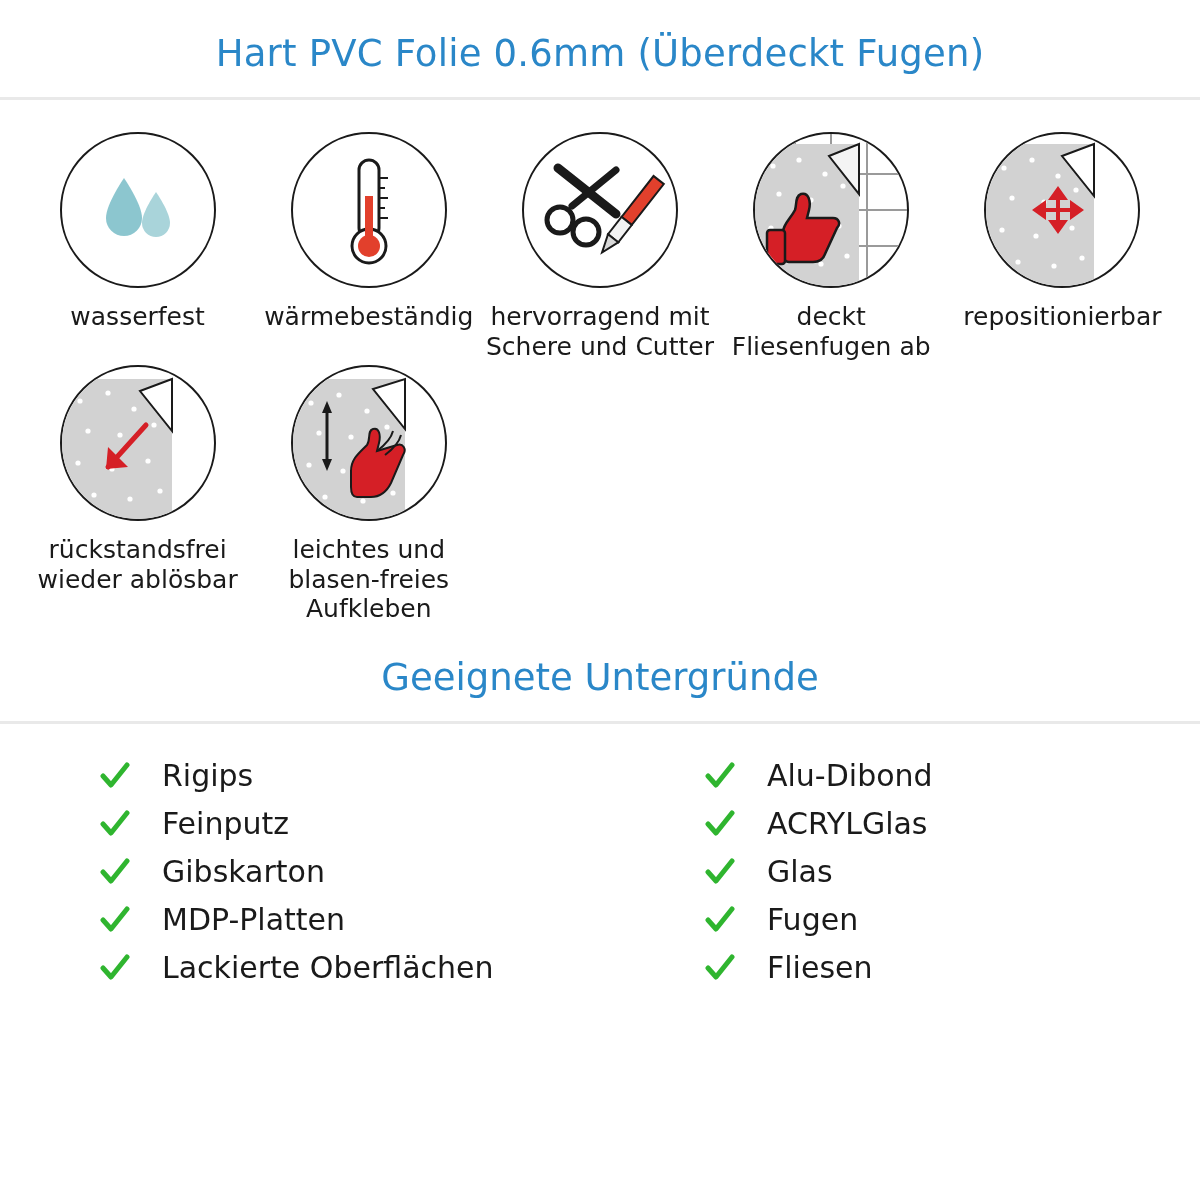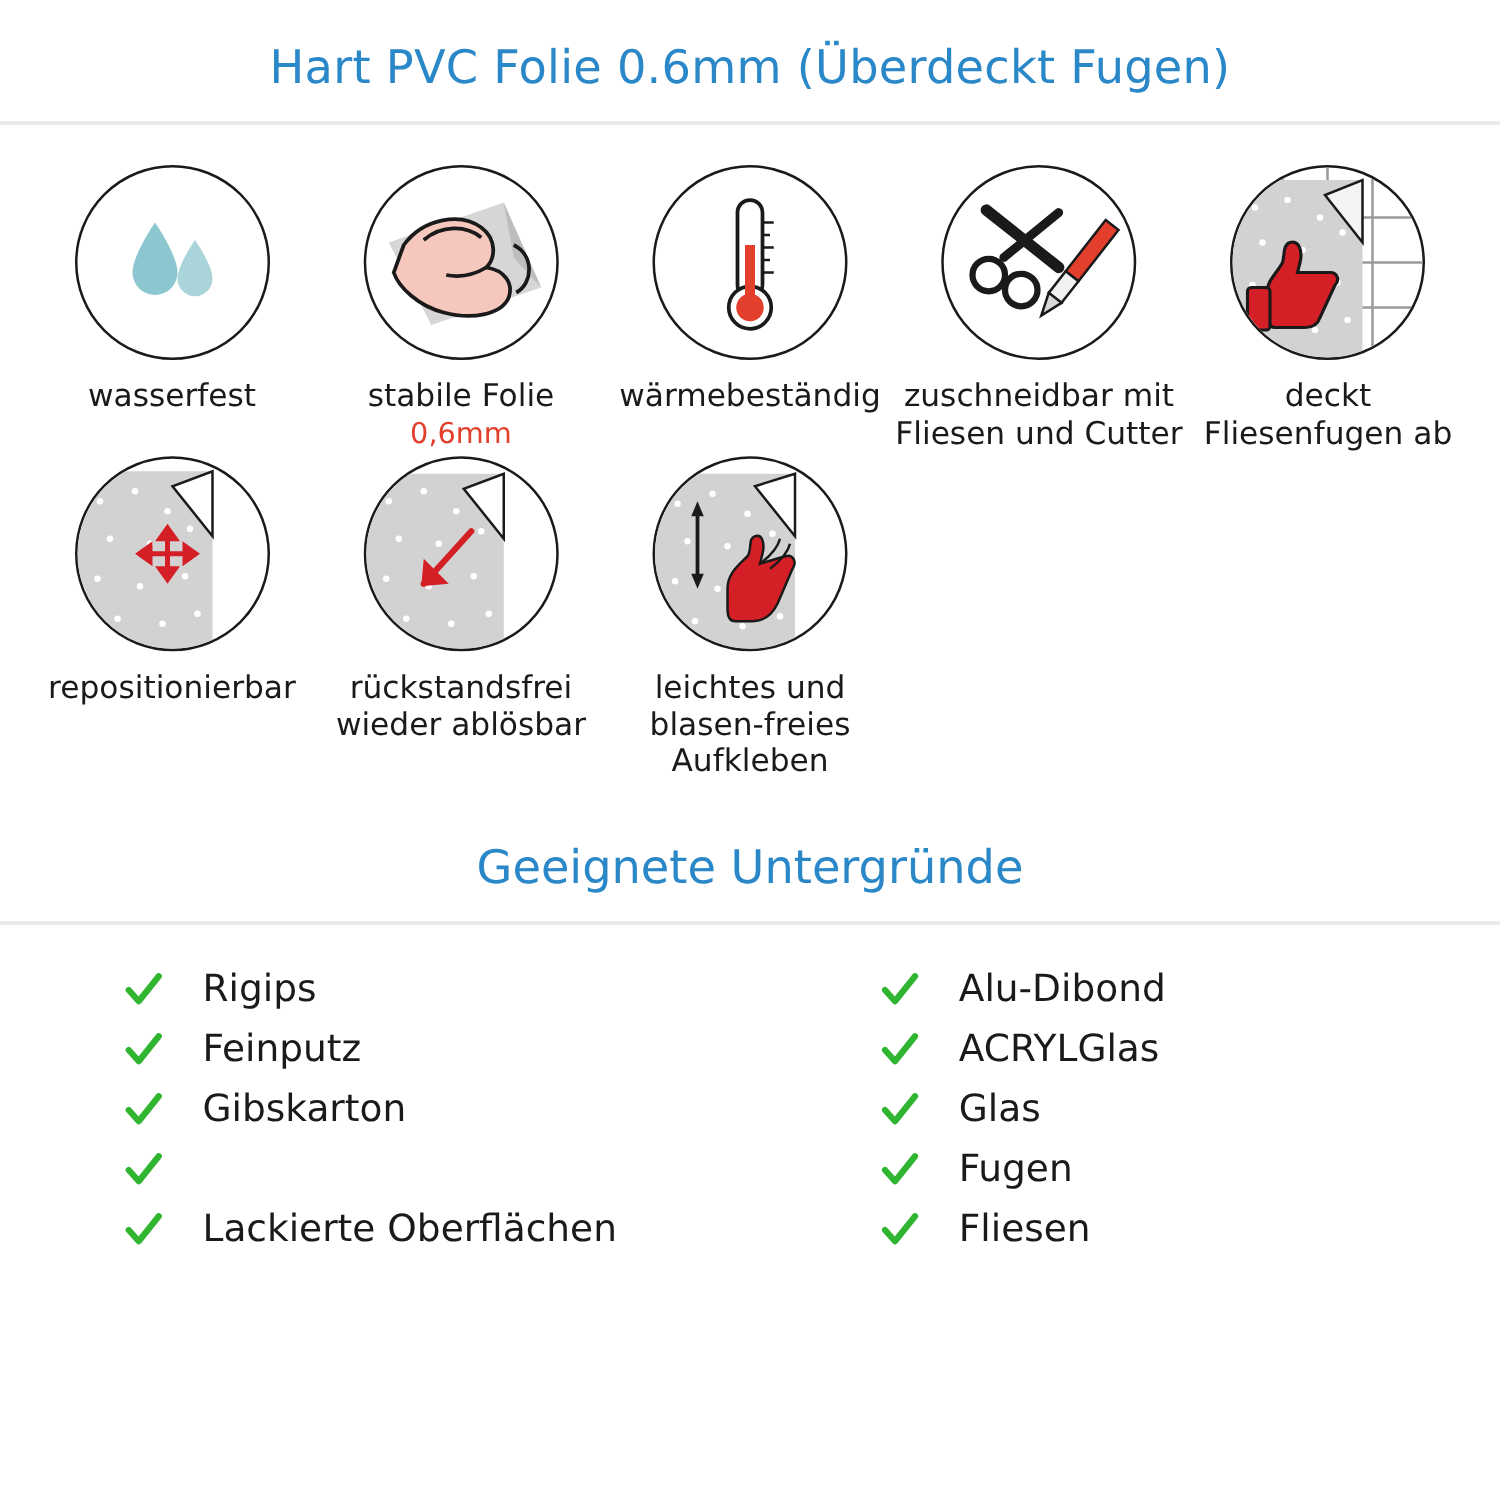--- a/index.html
+++ b/index.html
@@ -73,21 +73,21 @@
   }
 
   
   .circle svg { display: block; width: 152px; height: 152px; }
 
   
   .subtitle {
     text-align: center;
     font-size: 37px;
     color: #2a87c8;
-    margin-top: 48px;
+    margin-top: 32px;
   }
   .rule2 {
     height: 3px;
     background: #e9e9e9;
     margin-top: 22px;
   }
 
   
   .lists {
     display: grid;
@@ -142,36 +142,20 @@
         <svg viewBox="0 0 152 152" xmlns="http://www.w3.org/2000/svg">
           <path d="M62 44 C62 44 44 70 44 84 a18 18 0 0 0 36 0 C80 70 62 44 62 44 Z" fill="#8cc6cf"></path>
           <path d="M94 58 C94 58 80 78 80 89 a14 14 0 0 0 28 0 C108 78 94 58 94 58 Z" fill="#a9d4da"></path>
         </svg>
       </div>
       <div class="caption">
         <span>wasserfest</span>
       </div>
     </div>
 
-    <div class="feature">
-      <div class="circle">
-        <svg viewBox="0 0 152 152" xmlns="http://www.w3.org/2000/svg">
-          <path d="M18 60 L110 28 L140 96 L52 126 Z" fill="#d6d6d6"></path>
-          <path d="M110 28 L140 96 L118 72 Z" fill="#bdbdbd"></path>
-          <path d="M30 62 C46 40 76 36 92 48 C104 57 104 72 96 80 C110 82 118 92 114 104 C108 118 84 122 62 116 C42 111 26 96 22 84 Z" fill="#f6c8bd" stroke="#1a1a1a" stroke-width="3"></path>
-          <path d="M46 58 C60 46 80 46 92 56" fill="none" stroke="#1a1a1a" stroke-width="3"></path>
-          <path d="M96 80 C86 86 74 88 64 86" fill="none" stroke="#1a1a1a" stroke-width="3"></path>
-          <path d="M118 62 C134 70 134 92 120 100" fill="none" stroke="#1a1a1a" stroke-width="3"></path>
-        </svg>
-      </div>
-      <div class="caption">
-        <span>stabile Folie</span>
-        <span class="sub-red">0,6mm</span>
-      </div>
-    </div>
 
     <div class="feature">
       <div class="circle">
         <svg viewBox="0 0 152 152" xmlns="http://www.w3.org/2000/svg">
           <rect x="66" y="26" width="20" height="78" rx="10" fill="#ffffff" stroke="#1a1a1a" stroke-width="3"></rect>
           <circle cx="76" cy="112" r="17" fill="#ffffff" stroke="#1a1a1a" stroke-width="3"></circle>
           <circle cx="76" cy="112" r="11" fill="#e2402c"></circle>
           <rect x="72" y="62" width="8" height="48" fill="#e2402c"></rect>
           <g stroke="#1a1a1a" stroke-width="2">
             <line x1="86" y1="44" x2="95" y2="44"></line>
@@ -195,21 +179,21 @@
           <circle cx="36" cy="86" r="13" fill="none" stroke="#1a1a1a" stroke-width="5"></circle>
           <circle cx="62" cy="98" r="13" fill="none" stroke="#1a1a1a" stroke-width="5"></circle>
           <g transform="rotate(38 110 80)">
             <rect x="102" y="38" width="13" height="52" fill="#e2402c" stroke="#1a1a1a" stroke-width="2"></rect>
             <rect x="102" y="90" width="13" height="22" fill="#f2f2f2" stroke="#1a1a1a" stroke-width="2"></rect>
             <path d="M102 112 L115 112 L108.5 130 Z" fill="#d8d8d8" stroke="#1a1a1a" stroke-width="2"></path>
           </g>
         </svg>
       </div>
       <div class="caption">
-        <span>zuschneidbar mit Fliesen und Cutter</span>
+        <span>hervorragend mit Schere und Cutter</span>
       </div>
     </div>
 
     <div class="feature">
       <div class="circle">
         <svg viewBox="0 0 152 152" xmlns="http://www.w3.org/2000/svg">
           <g stroke="#9a9a9a" stroke-width="2">
             <line x1="0" y1="40" x2="152" y2="40"></line>
             <line x1="0" y1="76" x2="152" y2="76"></line>
             <line x1="0" y1="112" x2="152" y2="112"></line>
@@ -356,20 +340,21 @@
       <div class="list-item">
         <svg class="check" viewBox="0 0 30 30">
             <path d="M3 15 L11 24 L27 4" fill="none" stroke="#2fb52f" stroke-width="5" stroke-linecap="round" stroke-linejoin="round"></path>
           </svg>
         <span class="list-label">Gibskarton</span>
       </div>
       <div class="list-item">
         <svg class="check" viewBox="0 0 30 30">
             <path d="M3 15 L11 24 L27 4" fill="none" stroke="#2fb52f" stroke-width="5" stroke-linecap="round" stroke-linejoin="round"></path>
           </svg>
+        <span class="list-label">MDP-Platten</span>
       </div>
       <div class="list-item">
         <svg class="check" viewBox="0 0 30 30">
             <path d="M3 15 L11 24 L27 4" fill="none" stroke="#2fb52f" stroke-width="5" stroke-linecap="round" stroke-linejoin="round"></path>
           </svg>
         <span class="list-label">Lackierte Oberflächen</span>
       </div>
     </div>
 
     <div class="col right">

